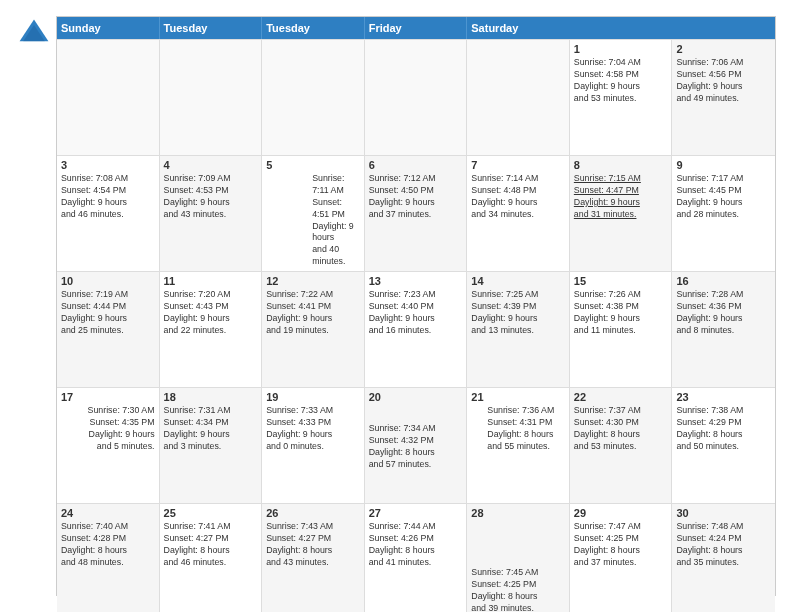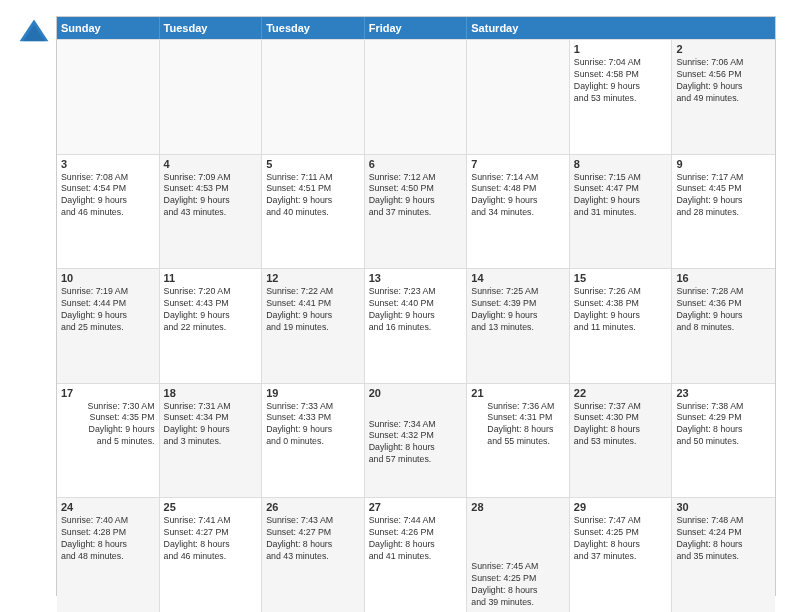--- a/index.html
+++ b/index.html
@@ -168,42 +168,42 @@
           </div>
           <div class="cal-cell shaded">
             <span class="day-num">4</span>
             <div class="day-info" style="white-space: pre-line;">Sunrise: 7:09 AM
 Sunset: 4:53 PM
 Daylight: 9 hours
 and 43 minutes.</div>
           </div>
           <div class="cal-cell">
             <span class="day-num">5</span>
-            <div class="day-info" style="white-space: pre-line;">Sunrise: 7:11 AM
+            <div class="day-info" style="white-space: pre-line; margin-left: 46px;">Sunrise: 7:11 AM
 Sunset: 4:51 PM
 Daylight: 9 hours
 and 40 minutes.</div>
           </div>
           <div class="cal-cell shaded">
             <span class="day-num">6</span>
             <div class="day-info" style="white-space: pre-line;">Sunrise: 7:12 AM
 Sunset: 4:50 PM
 Daylight: 9 hours
 and 37 minutes.</div>
           </div>
           <div class="cal-cell">
             <span class="day-num">7</span>
             <div class="day-info" style="white-space: pre-line;">Sunrise: 7:14 AM
 Sunset: 4:48 PM
 Daylight: 9 hours
 and 34 minutes.</div>
           </div>
           <div class="cal-cell shaded">
             <span class="day-num">8</span>
-            <div class="day-info" style="white-space: pre-line;">Sunrise: 7:15 AM
+            <div class="day-info" style="white-space: pre-line; text-decoration: underline;">Sunrise: 7:15 AM
 Sunset: 4:47 PM
 Daylight: 9 hours
 and 31 minutes.</div>
           </div>
           <div class="cal-cell">
             <span class="day-num">9</span>
             <div class="day-info" style="white-space: pre-line;">Sunrise: 7:17 AM
 Sunset: 4:45 PM
 Daylight: 9 hours
 and 28 minutes.</div>

